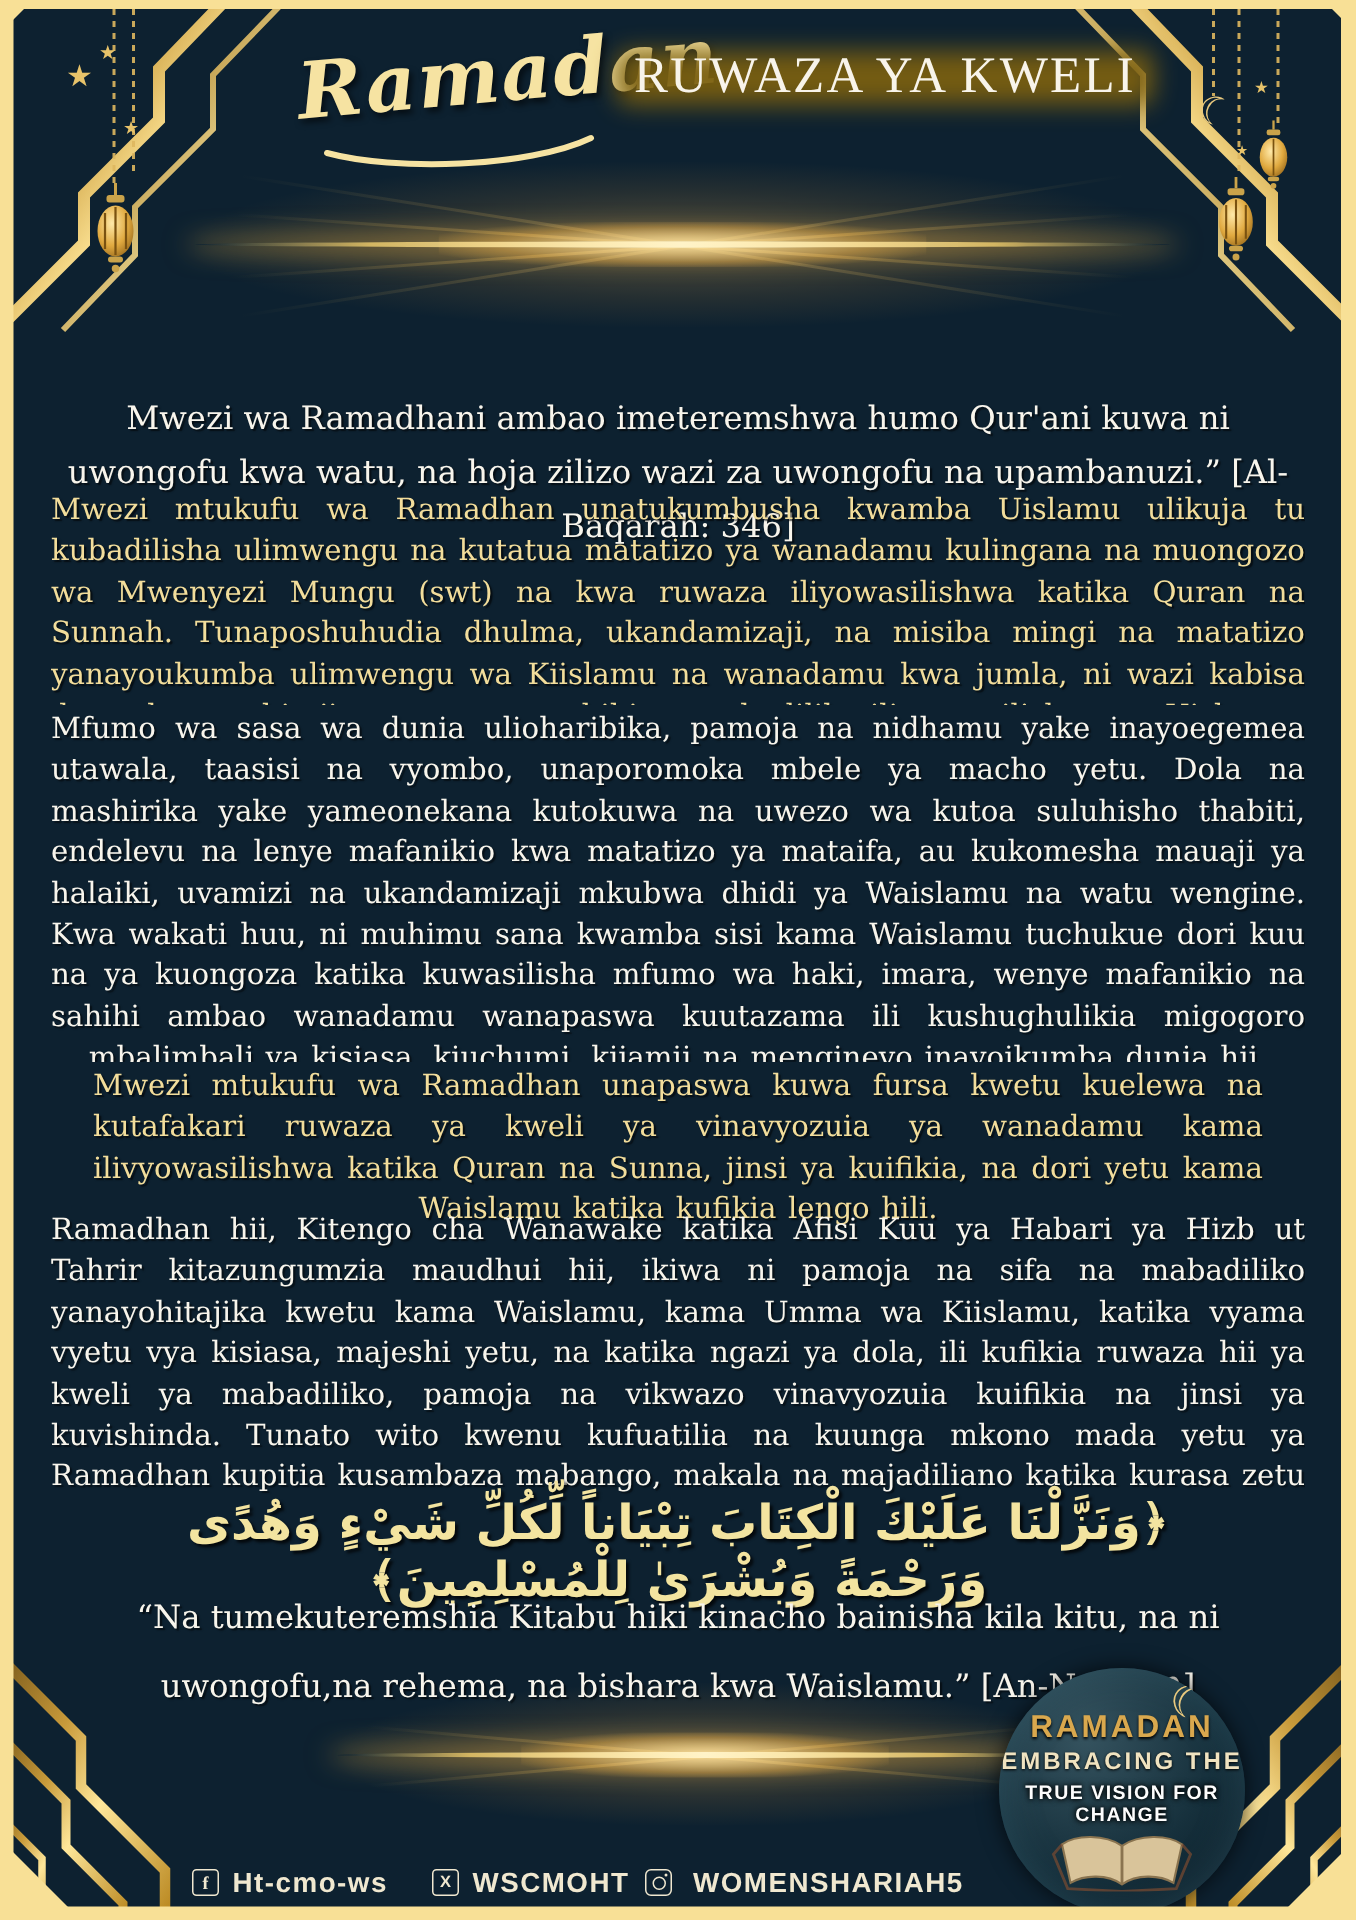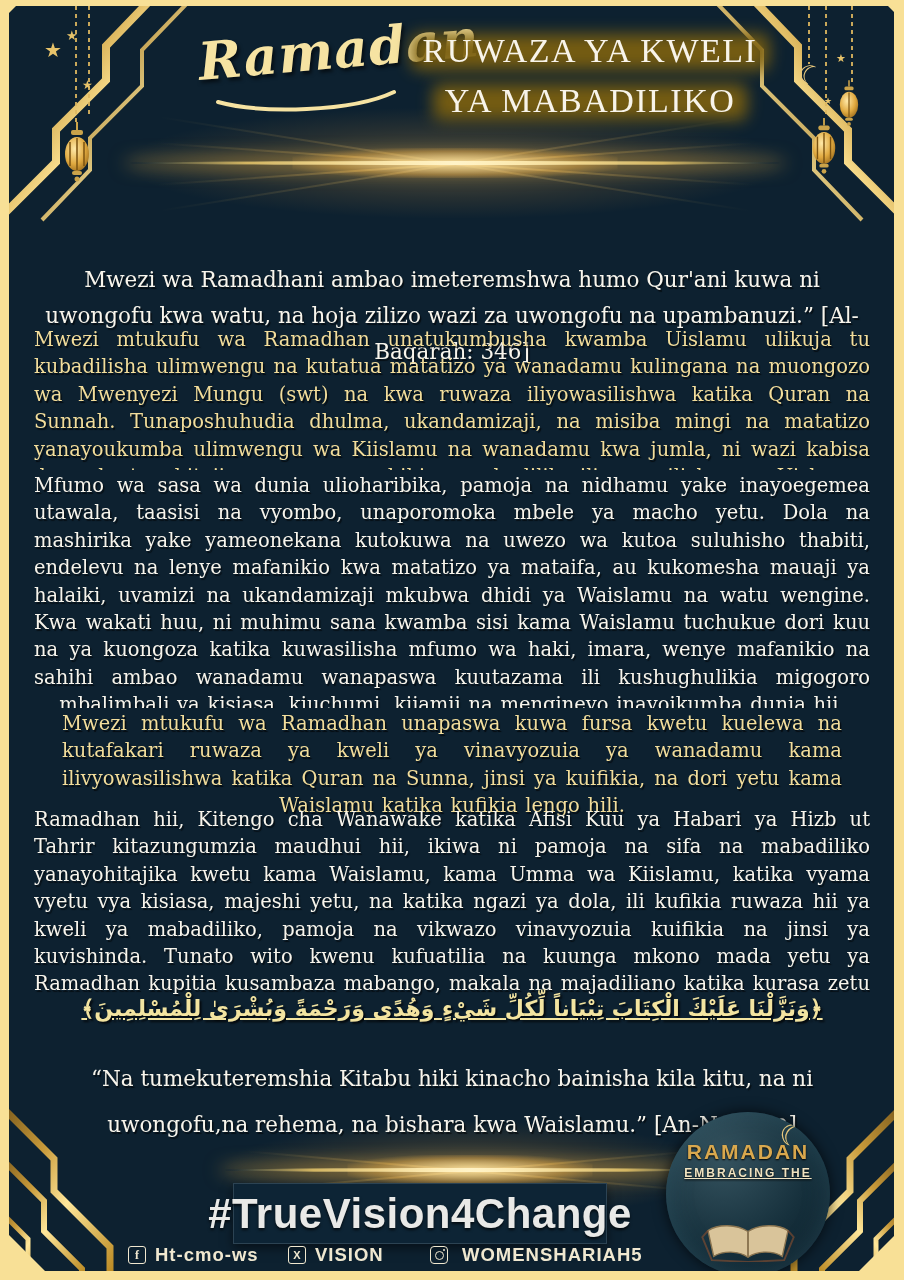--- a/index.html
+++ b/index.html
@@ -55,21 +55,21 @@
   .flare .core{position:absolute;left:50%;top:50%;width:50%;height:30px;transform:translate(-50%,-50%);
     background:radial-gradient(ellipse,rgba(255,247,205,.95),rgba(255,190,80,.35) 55%,transparent 78%);}
 
   
   .arabic{
     position:absolute;left:70px;right:70px;text-align:center;direction:rtl;z-index:10;
     font-family:"DejaVu Sans",sans-serif;font-weight:bold;color:#f3e4a0;
     text-shadow:2px 2px 2px rgba(0,0,0,.75);
   }
   .arabic-1{top:204px;font-size:25px;}
-  .arabic-2{top:996px;font-size:22px;text-decoration:underline;}
+  .arabic-2{top:996px;font-size:32px;}
 
   
   .quote{
     position:absolute;left:28px;right:28px;text-align:center;z-index:10;
     color:#f8f5ec;font-size:21.5px;line-height:36px;
     text-shadow:1.5px 1.5px 1px rgba(0,0,0,.6);
   }
   .quote-1{top:262px;}
   .quote-2{top:1056px;line-height:46px;}
   .para{
@@ -97,21 +97,21 @@
 
   
   .badge{
     position:absolute;left:666px;top:1112px;width:164px;height:164px;border-radius:50%;z-index:20;
     background:radial-gradient(circle at 35% 28%,#35535f,#16303c 55%,#0a1b26 95%);
     box-shadow:0 0 14px rgba(0,0,0,.7), inset 0 0 26px rgba(90,150,170,.25);
     overflow:hidden;text-align:center;font-family:"Liberation Sans",sans-serif;
   }
   .badge-moon{position:absolute;right:24px;top:6px;color:#e9c97e;font-size:30px;font-family:"DejaVu Sans",sans-serif;transform:rotate(30deg);}
   .badge-l1{margin-top:28px;color:#d9a84e;font-weight:bold;font-size:21px;letter-spacing:2px;text-shadow:0 1px 2px #000;}
-  .badge-l2{margin-top:2px;color:#f0e3c0;font-weight:bold;font-size:12px;letter-spacing:2px;text-shadow:0 1px 2px #000;text-decoration:underline;}
+  .badge-l2{margin-top:2px;color:#f0e3c0;font-weight:bold;font-size:16px;letter-spacing:2px;text-shadow:0 1px 2px #000;}
   .badge-l3{margin-top:3px;color:#fdfdfd;font-weight:bold;font-size:13px;letter-spacing:1px;text-shadow:0 0 3px #000,0 0 5px #000;}
   .badge-book{position:absolute;left:50%;bottom:10px;transform:translateX(-50%);}
 
   
   .socials{position:absolute;left:0;top:1244px;width:904px;height:28px;z-index:15;
     font-family:"Liberation Sans",sans-serif;color:#f0e8d0;}
   .social{position:absolute;display:flex;align-items:center;gap:9px;}
   .social-fb{left:128px;} .social-x{left:288px;} .social-ig{left:430px;gap:14px;}
   .handle{font-weight:bold;font-size:18.5px;letter-spacing:1px;}
   .icon-box{position:relative;width:16px;height:16px;border:1.6px solid #f0e8d0;border-radius:3px;
@@ -237,65 +237,59 @@
   <div class="logo-swoosh">
     <svg width="185" height="26">
         <path d="M 6,14 C 50,26 140,24 182,4" fill="none" stroke="#f6e3a2" stroke-width="4" stroke-linecap="round"></path>
       </svg>
   </div>
   <div class="title-block">
     <div class="title-line">
       <span class="glow-bar"></span>
       <span class="title-text">RUWAZA YA KWELI</span>
     </div><br>
-    <div class="title-line">
-      <span class="glow-bar"></span>
-      <span class="title-text">YA MABADILIKO</span>
-    </div>
   </div>
 
   <div class="quote quote-1">Mwezi wa Ramadhani ambao imeteremshwa humo Qur'ani kuwa ni uwongofu kwa watu, na hoja zilizo wazi za uwongofu na upambanuzi.” [Al-Baqarah: 346]</div>
 
   <div class="para para-gold para-1">Mwezi mtukufu wa Ramadhan unatukumbusha kwamba Uislamu ulikuja tu kubadilisha ulimwengu na kutatua matatizo ya wanadamu kulingana na muongozo wa Mwenyezi Mungu (swt) na kwa ruwaza iliyowasilishwa katika Quran na Sunnah. Tunaposhuhudia dhulma, ukandamizaji, na misiba mingi na matatizo yanayoukumba ulimwengu wa Kiislamu na wanadamu kwa jumla, ni wazi kabisa kwamba tunahitaji sana ruwaza sahihi ya mabadiliko iliyo wasilishwa na Uislamu.</div>
   <div class="para para-white para-2">Mfumo wa sasa wa dunia ulioharibika, pamoja na nidhamu yake inayoegemea utawala, taasisi na vyombo, unaporomoka mbele ya macho yetu. Dola na mashirika yake yameonekana kutokuwa na uwezo wa kutoa suluhisho thabiti, endelevu na lenye mafanikio kwa matatizo ya mataifa, au kukomesha mauaji ya halaiki, uvamizi na ukandamizaji mkubwa dhidi ya Waislamu na watu wengine. Kwa wakati huu, ni muhimu sana kwamba sisi kama Waislamu tuchukue dori kuu na ya kuongoza katika kuwasilisha mfumo wa haki, imara, wenye mafanikio na sahihi ambao wanadamu wanapaswa kuutazama ili kushughulikia migogoro mbalimbali ya kisiasa, kiuchumi, kijamii na mengineyo inayoikumba dunia hii.</div>
   <div class="para para-gold para-3">Mwezi mtukufu wa Ramadhan unapaswa kuwa fursa kwetu kuelewa na kutafakari ruwaza ya kweli ya vinavyozuia ya wanadamu kama ilivyowasilishwa katika Quran na Sunna, jinsi ya kuifikia, na dori yetu kama Waislamu katika kufikia lengo hili.</div>
   <div class="para para-white para-4">Ramadhan hii, Kitengo cha Wanawake katika Afisi Kuu ya Habari ya Hizb ut Tahrir kitazungumzia maudhui hii, ikiwa ni pamoja na sifa na mabadiliko yanayohitajika kwetu kama Waislamu, kama Umma wa Kiislamu, katika vyama vyetu vya kisiasa, majeshi yetu, na katika ngazi ya dola, ili kufikia ruwaza hii ya kweli ya mabadiliko, pamoja na vikwazo vinavyozuia kuifikia na jinsi ya kuvishinda. Tunato wito kwenu kufuatilia na kuunga mkono mada yetu ya Ramadhan kupitia kusambaza mabango, makala na majadiliano katika kurasa zetu ambayo yatachapishwa katika kipindi kizima cha mwezi huu mtukufu.</div>
 
   <div class="arabic arabic-2">﴿وَنَزَّلْنَا عَلَيْكَ الْكِتَابَ تِبْيَاناً لِّكُلِّ شَيْءٍ وَهُدًى وَرَحْمَةً وَبُشْرَىٰ لِلْمُسْلِمِينَ﴾</div>
   <div class="quote quote-2">“Na tumekuteremshia Kitabu hiki kinacho bainisha kila kitu, na ni uwongofu,na rehema, na bishara kwa Waislamu.” [An-Nahl: ٨٩]</div>
 
-  <div class="hashtag-box">
-    <span class="hashtag-text">#TrueVision4Change</span>
-  </div>
 
   <div class="badge">
     <span class="badge-moon">☾</span>
     <div class="badge-l1">RAMADAN</div>
     <div class="badge-l2">EMBRACING THE</div>
+    <div class="badge-l3">TRUE VISION FOR CHANGE</div>
     <div class="badge-book">
       <svg width="96" height="40" viewBox="0 0 100 42">
         <path d="M50 10 C 38 2, 18 2, 8 9 L 14 36 C 24 30, 40 30, 50 37 C 60 30, 76 30, 86 36 L 92 9 C 82 2, 62 2, 50 10 Z" fill="#d9c49a" stroke="#8a7450" stroke-width="1.5"></path>
         <path d="M50 10 L50 37" stroke="#8a7450" stroke-width="2"></path>
         <path d="M 8 9 L 2 16 L 12 40 L 50 42 L 88 40 L 98 16 L 92 9" fill="none" stroke="#7a4a30" stroke-width="2" opacity=".7"></path>
       </svg>
     </div>
   </div>
 
   <div class="socials">
     <div class="social social-fb">
       <span class="icon-box">
         <span class="glyph">f</span>
       </span>
       <span class="handle">Ht-cmo-ws</span>
     </div>
     <div class="social social-x">
       <span class="icon-box icon-x">
         <span class="glyph">X</span>
       </span>
-      <span class="handle">VISION</span>
+      <span class="handle">WSCMOHT</span>
     </div>
     <div class="social social-ig">
       <span class="icon-box" style="border-radius:4px;">
         <span class="ig-circle"></span>
         <span class="ig-dot"></span>
       </span>
       <span class="handle">WOMENSHARIAH5</span>
     </div>
   </div>
 

